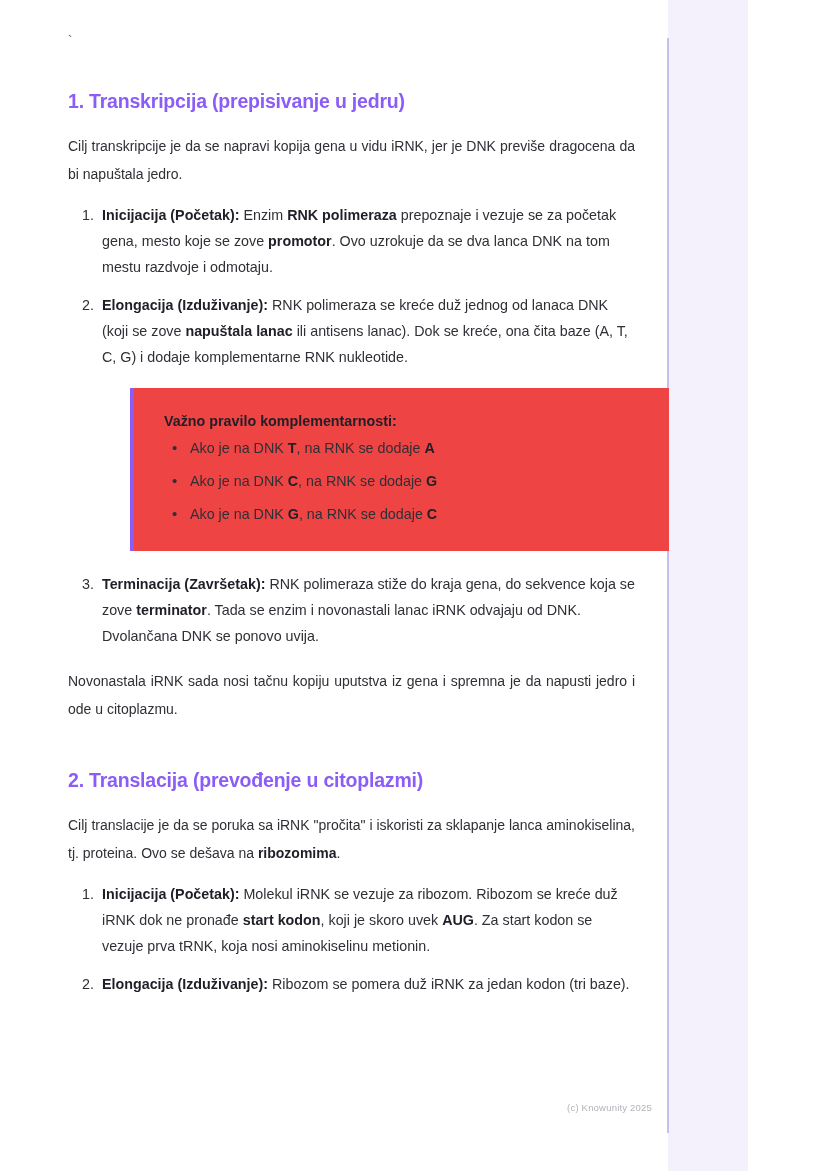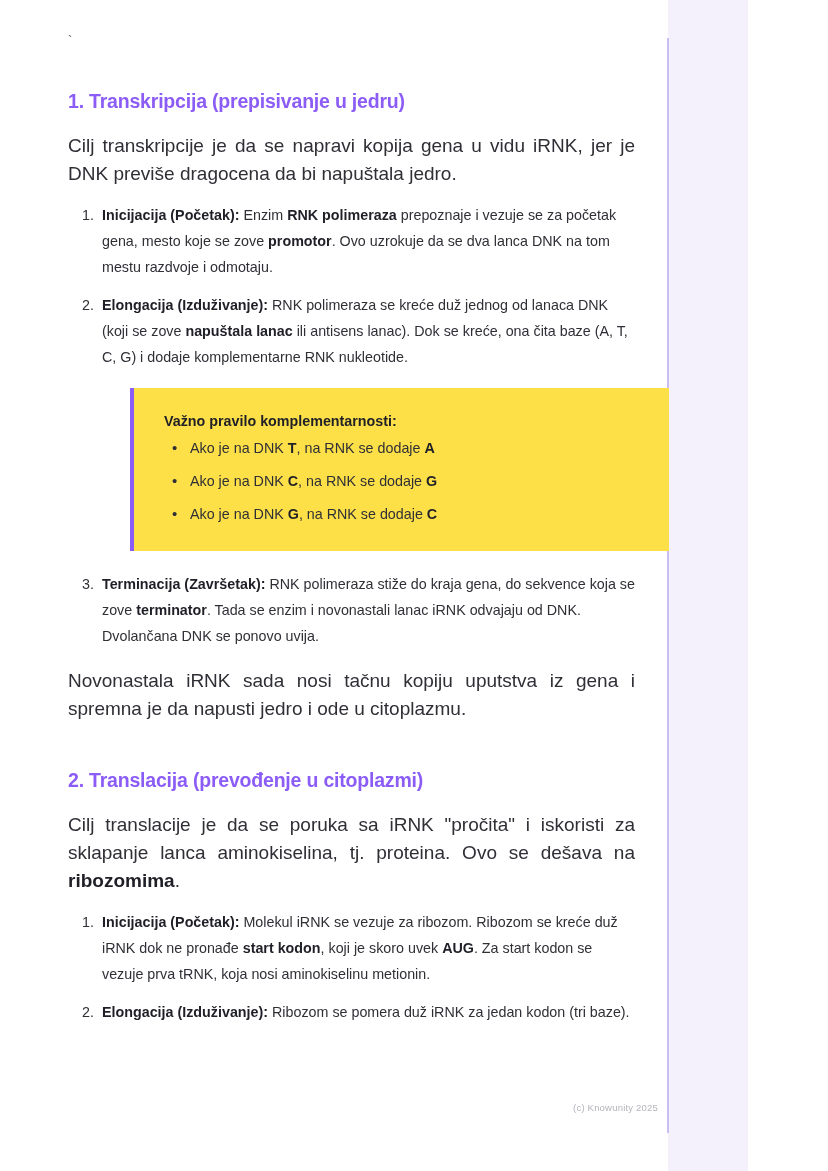--- a/index.html
+++ b/index.html
@@ -65,21 +65,21 @@
     font-weight: bold;
     color: #8b5cf6;
     margin: 38px 0 0 0;
     letter-spacing: -0.2px;
   }
   h1.section-title.second {
     margin-top: 44px;
   }
 
   p.para {
-    font-size: 19px;
+    font-size: 14px;
     line-height: 28px;
     margin: 18px 0 0 0;
     text-align: justify;
     color: #2f2f36;
   }
 
   p.sub-head {
     font-size: 14.3px;
     line-height: 24px;
     margin: 22px 0 0 0;
@@ -102,21 +102,21 @@
   ol.steps > li::marker {
     color: #2f2f36;
     font-size: 14.3px;
   }
 
   b, strong { font-weight: bold; color: #1f1f27; }
 
   .callout {
     margin: 18px 0 0 28px;
     width: 539px;
-    background: #fde047;
+    background: #ef4444;
     border-left: 4px solid #8b5cf6;
     box-sizing: border-box;
     padding: 22px 26px 26px 30px;
   }
   .callout-title {
     font-size: 14.3px;
     font-weight: bold;
     color: #1f1f27;
     line-height: 22px;
     margin: 0 0 6px 0;
@@ -138,21 +138,21 @@
     content: "\2022";
     position: absolute;
     left: -18px;
     top: -1px;
     font-size: 15px;
     color: #2f2f36;
   }
 
   .copyright {
     position: absolute;
-    right: 90px;
+    right: 96px;
     top: 1102px;
     font-size: 9.5px;
     color: #b3b3bb;
     letter-spacing: 0.2px;
   }
 </style>
 </head>
 <body>
 
 <div class="page">

